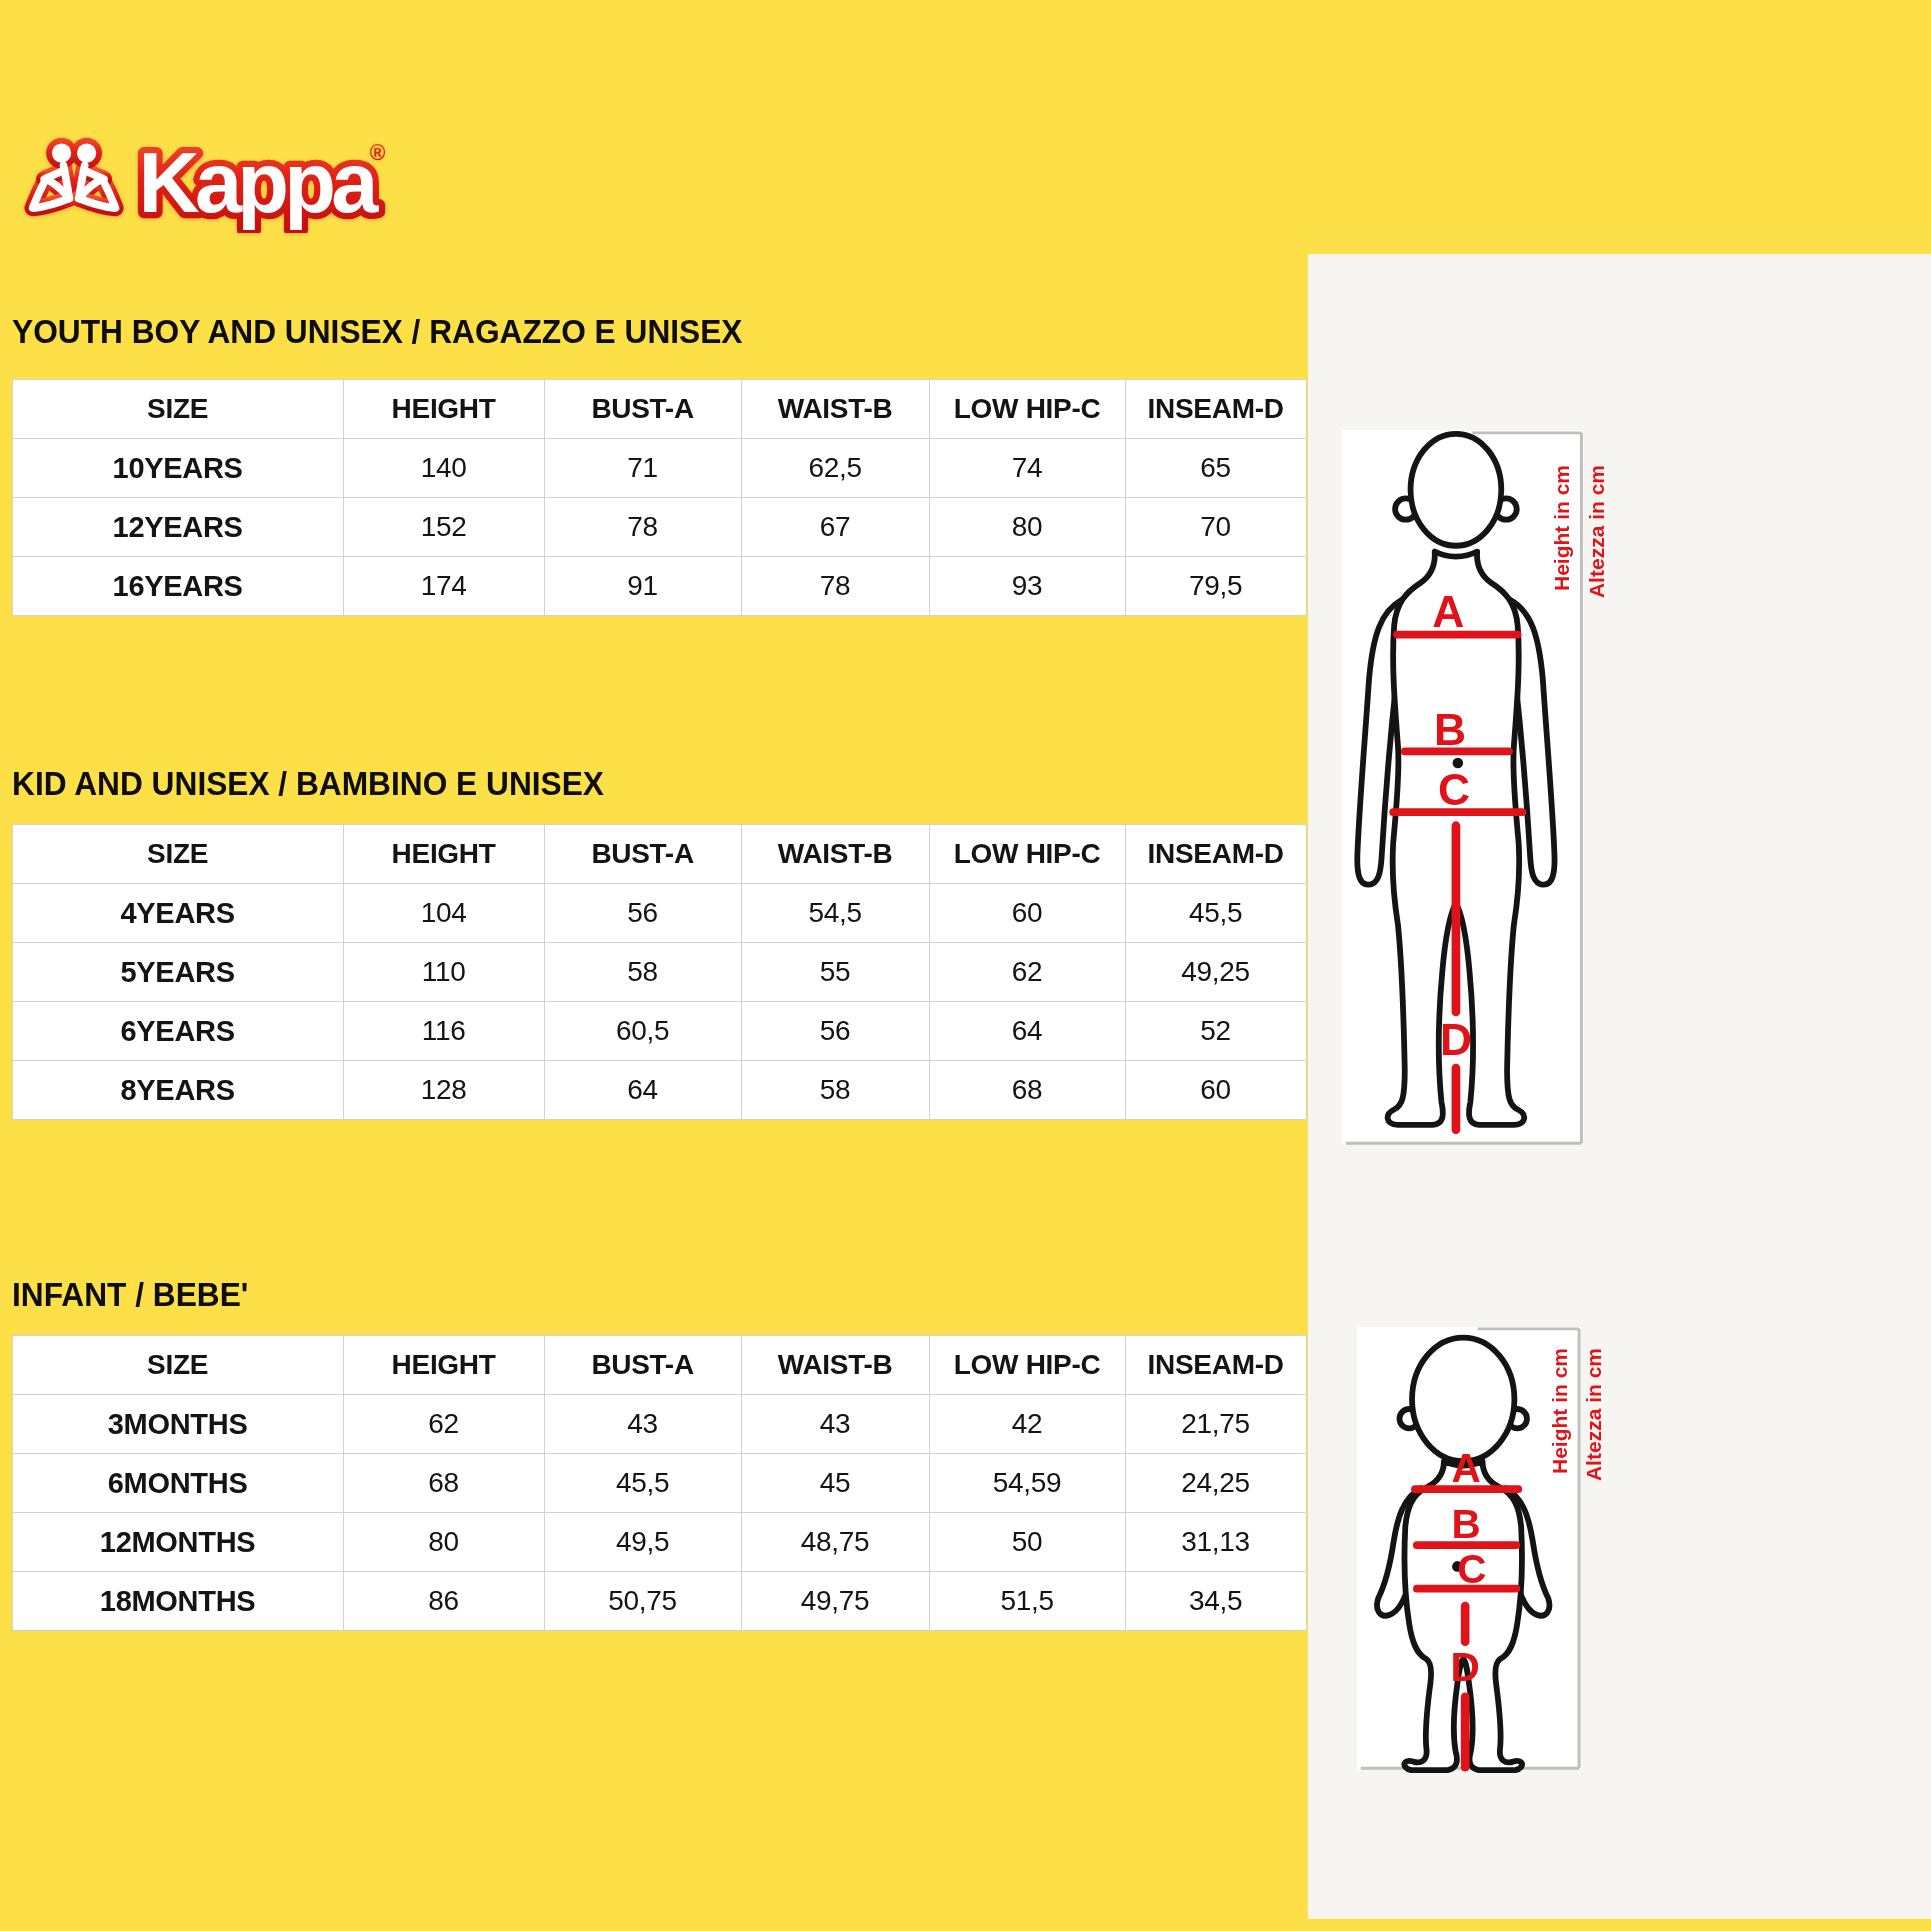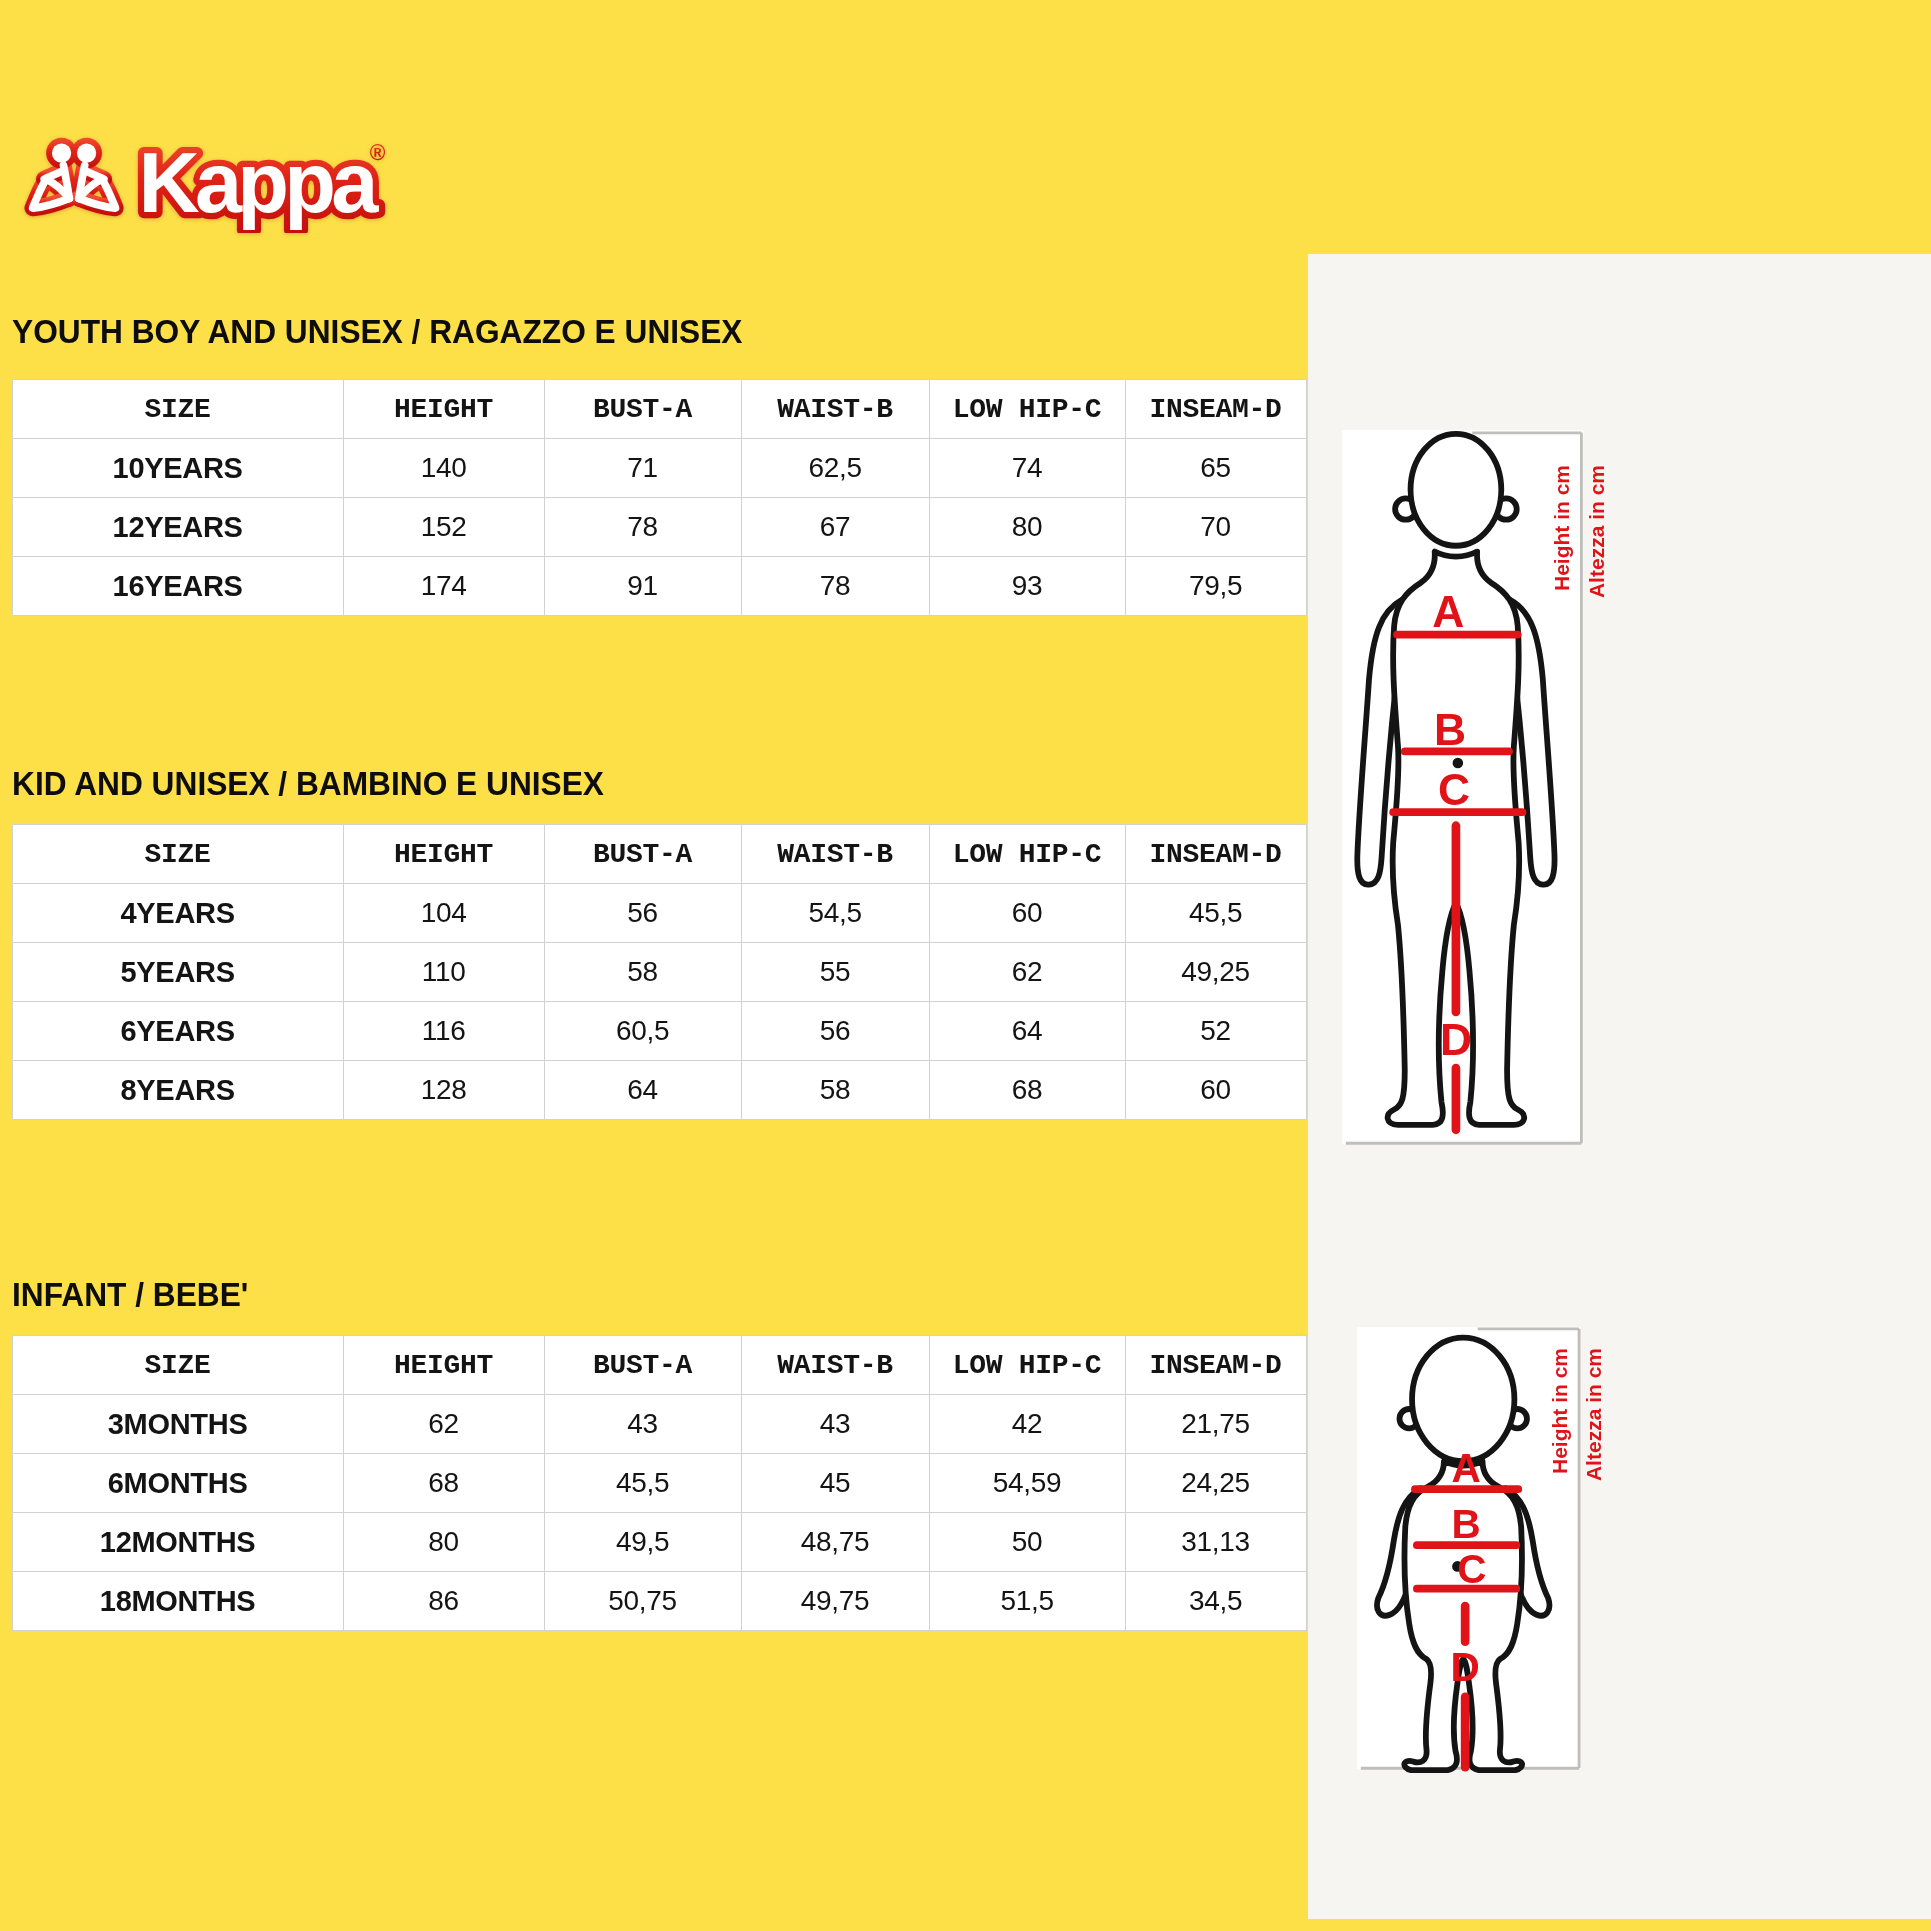--- a/index.html
+++ b/index.html
@@ -21,21 +21,21 @@
   
   table.size-table{
     position:absolute;left:11.6px;border-collapse:collapse;background:#fff;
     table-layout:fixed;
   }
   #table-0{top:379px;} #table-1{top:824px;} #table-2{top:1335px;}
   table.size-table th, table.size-table td{
     border:1.9px solid #d2d2d2;height:58px;padding:0;text-align:center;vertical-align:middle;
     font-size:28px;letter-spacing:-0.3px;color:#141414;background:#fff;
   }
-  table.size-table th{font-weight:bold;font-family:Liberation Mono, monospace;}
+  table.size-table th{font-weight:bold;}
   table.size-table td.size-col{font-weight:bold;font-size:29px;text-align:center;}
   
   .diagram-svg{position:absolute;}
   #diagram-child{left:1342px;top:428px;}
   #diagram-infant{left:1357px;top:1324px;}
   .vcap{
     position:absolute;color:#e01418;font-weight:bold;font-size:21px;line-height:1;
     writing-mode:vertical-rl;transform:rotate(180deg);white-space:nowrap;letter-spacing:0;
   }
   #cap-en-1{left:1551px;top:465px;}

